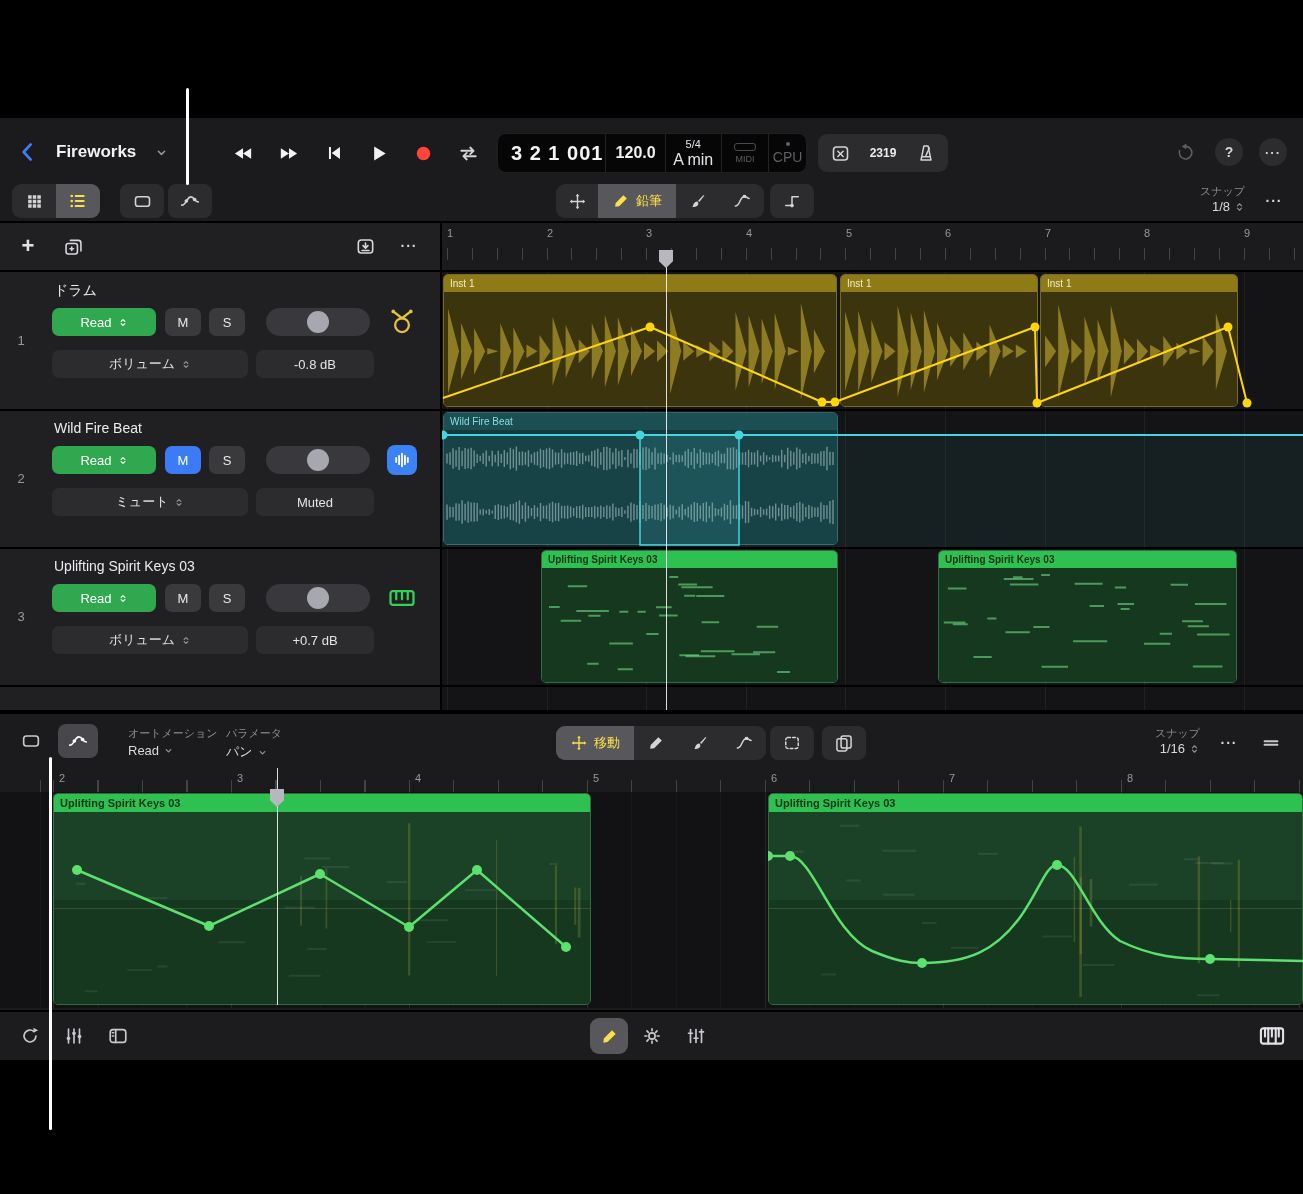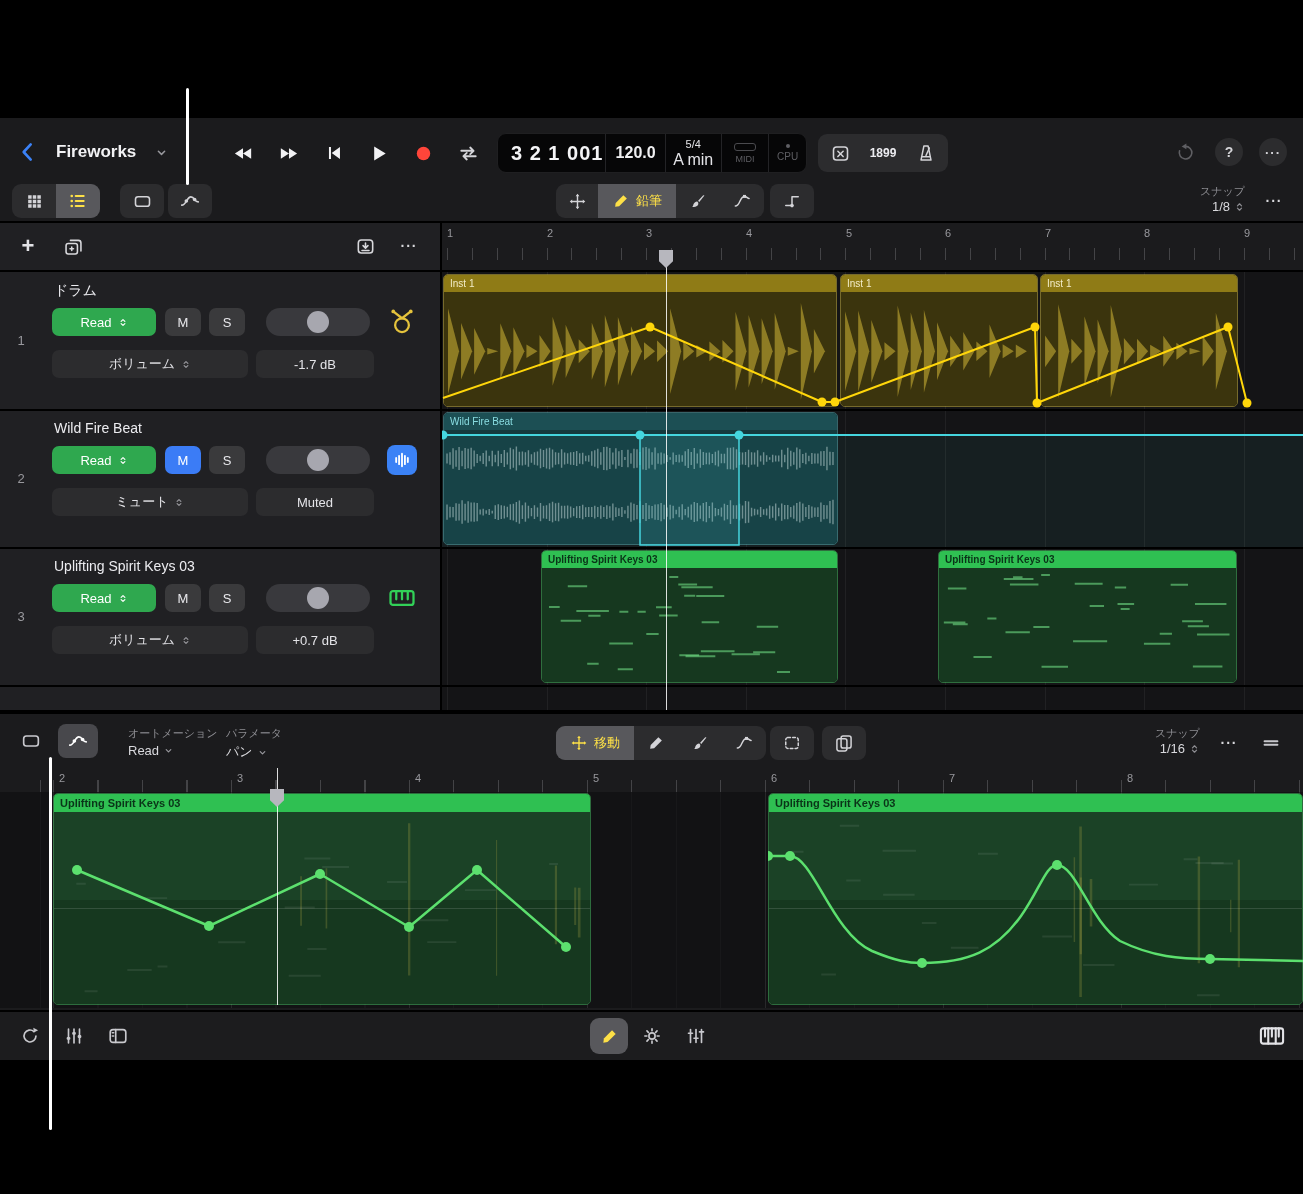--- a/index.html
+++ b/index.html
@@ -251,31 +251,31 @@
     <div class="lcd-seg" style="width:56px;gap:1px">
       <span style="font-size:11px;color:#e4e4e8">5/4</span>
       <span style="font-size:16px;color:#e4e4e8">A min</span>
     </div>
     <div class="lcd-seg" style="width:48px;gap:3px">
       <span style="width:22px;height:8px;border:1px solid #4a4a4e;border-radius:3px"></span>
       <span style="font-size:9px;color:#5f5f64">MIDI</span>
     </div>
     <div class="lcd-seg" style="width:38px;gap:3px">
       <span style="width:4px;height:4px;border-radius:50%;background:#5f5f64"></span>
-      <span style="font-size:10px;color:#5f5f64">CPU</span>
+      <span style="font-size:14px;color:#5f5f64">CPU</span>
     </div>
   </div>
 
   <div class="abs pill-group" style="left:818px;top:134px;width:130px;height:38px">
     <div class="btn" style="width:44px;height:38px;color:#d4d4d8">
         <svg class="ic" style="width:21px;height:21px">
           <use href="#i-xsq"></use>
         </svg>
       </div>
-    <div class="btn" style="width:42px;height:38px;font-size:12px;font-weight:bold;color:#ececf0">1899</div>
+    <div class="btn" style="width:42px;height:38px;font-size:12px;font-weight:bold;color:#ececf0">2319</div>
     <div class="btn" style="width:44px;height:38px;color:#d4d4d8">
         <svg class="ic" style="width:20px;height:20px">
           <use href="#i-metro"></use>
         </svg>
       </div>
   </div>
 
   <div class="abs btn plain" style="left:1171px;top:138px;width:28px;height:28px;color:#5f5f63">
       <svg class="ic" style="width:21px;height:21px">
         <use href="#i-undo"></use>
@@ -395,21 +395,21 @@
         <svg class="ic" style="width:30px;height:30px">
           <use href="#i-drum"></use>
         </svg>
       </div>
     <div class="drop" style="left:52px;width:196px">
       <span>ボリューム</span>
       <svg class="ic" style="width:10px;height:13px;color:#98989d;stroke-width:2.8">
           <use href="#i-updown"></use>
         </svg>
     </div>
-    <div class="drop" style="left:256px;width:118px">-1.7 dB</div>
+    <div class="drop" style="left:256px;width:118px">-0.8 dB</div>
   </div>
 
   <div class="abs" style="left:0;top:410px;width:441px;height:137px">
     <div class="tracknum">2</div>
     <div class="tname">Wild Fire Beat</div>
     <div class="readbtn">
       <span>Read</span>
       <svg class="ic" style="width:10px;height:13px;stroke-width:2.8">
           <use href="#i-updown"></use>
         </svg>

